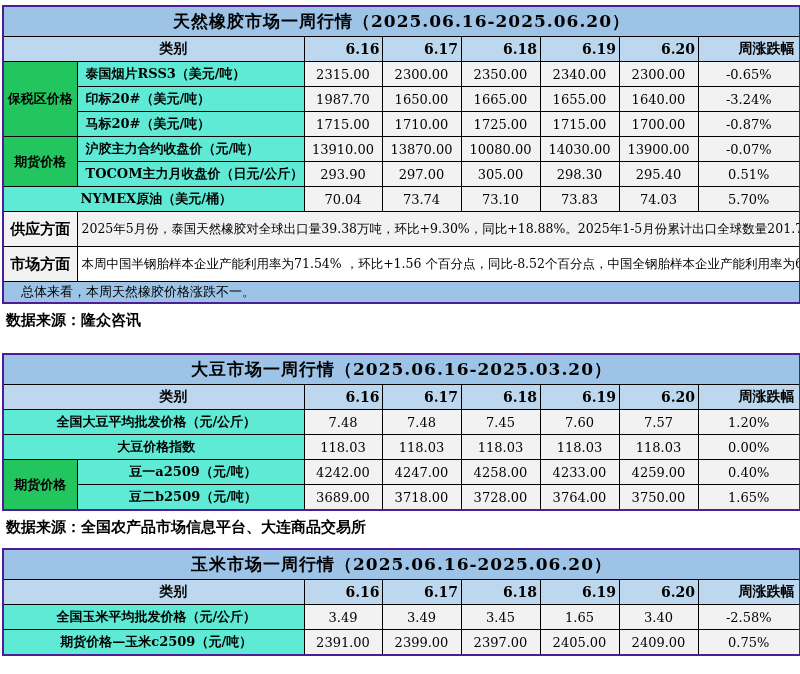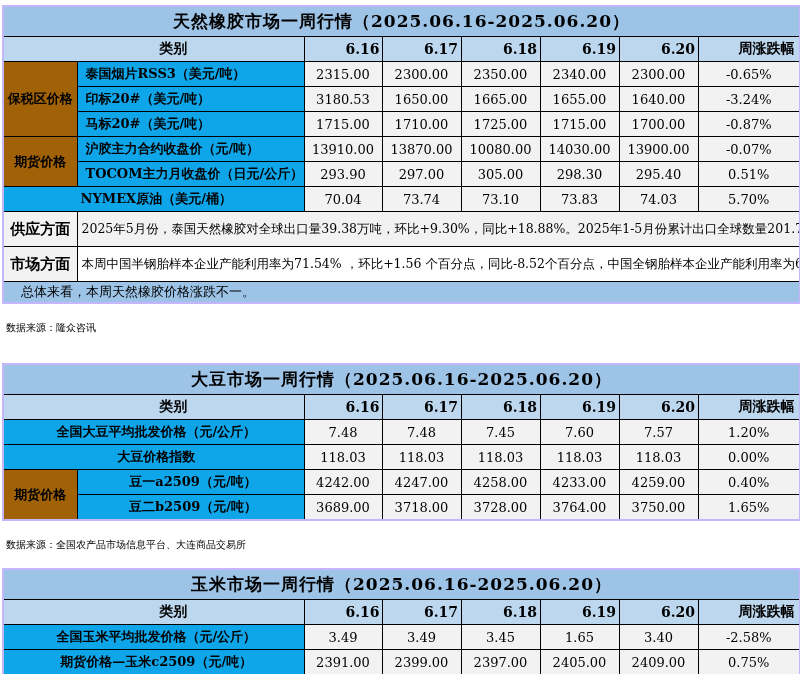--- a/index.html
+++ b/index.html
@@ -7,21 +7,21 @@
     width:800px;height:674px;overflow:hidden;
     font-family:"DejaVu Serif","Liberation Serif",serif;
     color:#000;
     -webkit-font-smoothing:antialiased;
   }
   .page{padding:5px 2px 0 2px;}
   table.report{
     border-collapse:collapse;
     table-layout:fixed;
     width:797px;
-    border:2px solid #c4b5fd;
+    border:2px solid #4c1d95;
   }
   table.report td{
     border:1px solid #000;
     overflow:hidden;
     white-space:nowrap;
   }
   td.title-cell{
     background:#9DC3E6;
     height:27px;
     text-align:center;
@@ -31,29 +31,29 @@
   }
   td.head-cell{
     background:#BDD7EE;
     height:22px;
     text-align:center;
     font-weight:bold;
     font-size:14px;
     padding-left:40px;
   }
   td.group-cell{
-    background:#a16207;
+    background:#22c55e;
     text-align:center;
     font-weight:bold;
     font-size:13px;
     white-space:normal;
     line-height:16px;
   }
   td.label-cell{
-    background:#0ea5e9;
+    background:#5eead4;
     height:22px;
     font-weight:bold;
     font-size:13px;
     padding-left:8px;
     text-align:left;
   }
   td.label-cell.center{text-align:center;padding-left:6px;}
   td.value-cell{
     background:#F2F2F2;
     height:22px;
@@ -78,24 +78,25 @@
   }
   td.note-text.white{background:#FFFFFF;}
   td.summary-cell{
     background:#9DC3E6;
     height:17px;
     font-size:13px;
     padding-left:17px;
     text-align:left;
   }
   .source{
-    font-size:10px;
+    font-size:15px;
     padding-left:4px;
-    margin-top:17px;
+    margin-top:7px;
     height:16px;
+    font-weight:bold;
   }
   .gap-a{height:26px;}
   .gap-b{height:14px;}
 </style>
 </head>
 <body>
 
 <div class="page">
 
   <table class="report">
@@ -127,21 +128,21 @@
       <td class="label-cell">泰国烟片RSS3（美元/吨）</td>
       <td class="value-cell">2315.00</td>
       <td class="value-cell">2300.00</td>
       <td class="value-cell">2350.00</td>
       <td class="value-cell">2340.00</td>
       <td class="value-cell">2300.00</td>
       <td class="value-cell">-0.65%</td>
     </tr>
     <tr>
       <td class="label-cell">印标20#（美元/吨）</td>
-      <td class="value-cell">3180.53</td>
+      <td class="value-cell">1987.70</td>
       <td class="value-cell">1650.00</td>
       <td class="value-cell">1665.00</td>
       <td class="value-cell">1655.00</td>
       <td class="value-cell">1640.00</td>
       <td class="value-cell">-3.24%</td>
     </tr>
     <tr>
       <td class="label-cell">马标20#（美元/吨）</td>
       <td class="value-cell">1715.00</td>
       <td class="value-cell">1710.00</td>
@@ -201,21 +202,21 @@
         <col style="width:227px">
       <col style="width:78px">
         <col style="width:79px">
         <col style="width:79px">
       <col style="width:79px">
         <col style="width:79px">
         <col style="width:102px">
     </colgroup>
     <tbody>
         <tr>
-      <td class="title-cell" colspan="8">大豆市场一周行情（2025.06.16-2025.06.20）</td>
+      <td class="title-cell" colspan="8">大豆市场一周行情（2025.06.16-2025.03.20）</td>
     </tr>
     <tr>
       <td class="head-cell" colspan="2">类别</td>
       <td class="head-cell">6.16</td>
       <td class="head-cell">6.17</td>
       <td class="head-cell">6.18</td>
       <td class="head-cell">6.19</td>
       <td class="head-cell">6.20</td>
       <td class="head-cell">周涨跌幅（%）</td>
     </tr>

